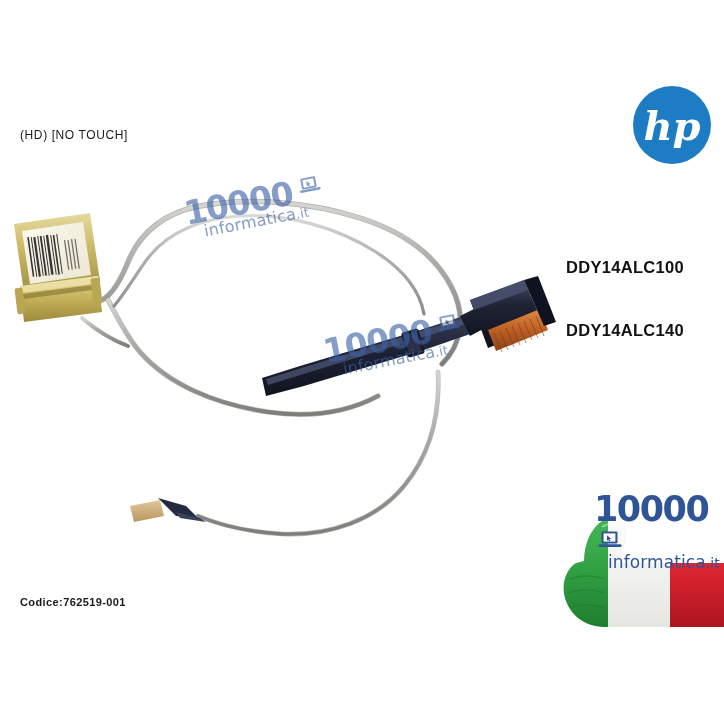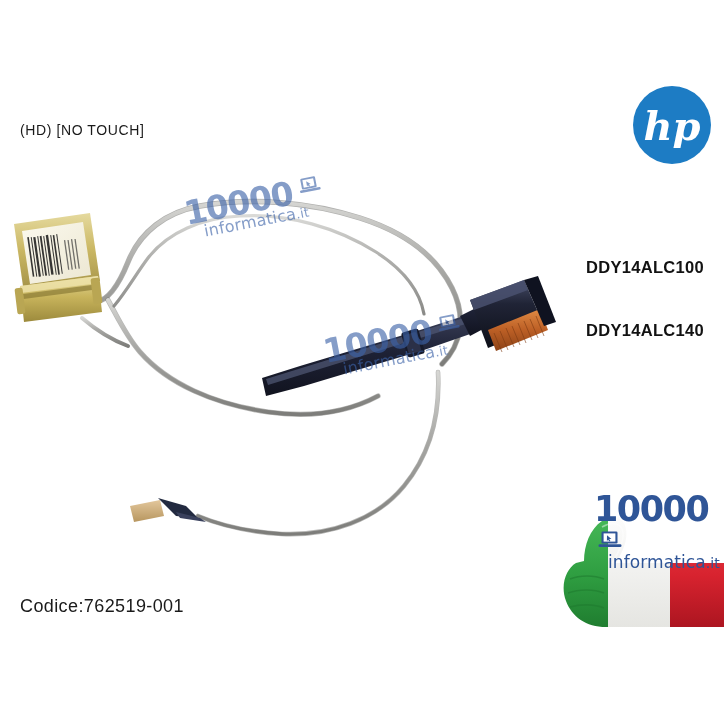--- a/index.html
+++ b/index.html
@@ -19,47 +19,46 @@
   #product-stage {
     position: absolute;
     inset: 0;
     background: #ffffff;
   }
 
   
   .spec-caption {
     position: absolute;
     left: 20px;
-    top: 122px;
-    font-size: 14px;
+    top: 128px;
+    font-size: 12px;
     letter-spacing: 0.6px;
     color: #1a1a1a;
     white-space: nowrap;
     font-family: "Liberation Sans", sans-serif;
   }
 
   
   .code-caption {
     position: absolute;
     left: 20px;
     top: 596px;
-    font-size: 18px;
+    font-size: 11px;
     letter-spacing: 0.4px;
     color: #1a1a1a;
     white-space: nowrap;
-    font-weight: normal;
+    font-weight: bold;
   }
 
   
   .partnum-list {
     position: absolute;
     left: 566px;
     top: 258px;
     width: 158px;
-    text-align: center;
   }
   .partnum {
     font-size: 16.5px;
     letter-spacing: 0.3px;
     color: #121212;
     white-space: nowrap;
     margin-bottom: 44px;
     font-weight: bold;
   }
   .partnum:last-child { margin-bottom: 8px; }

